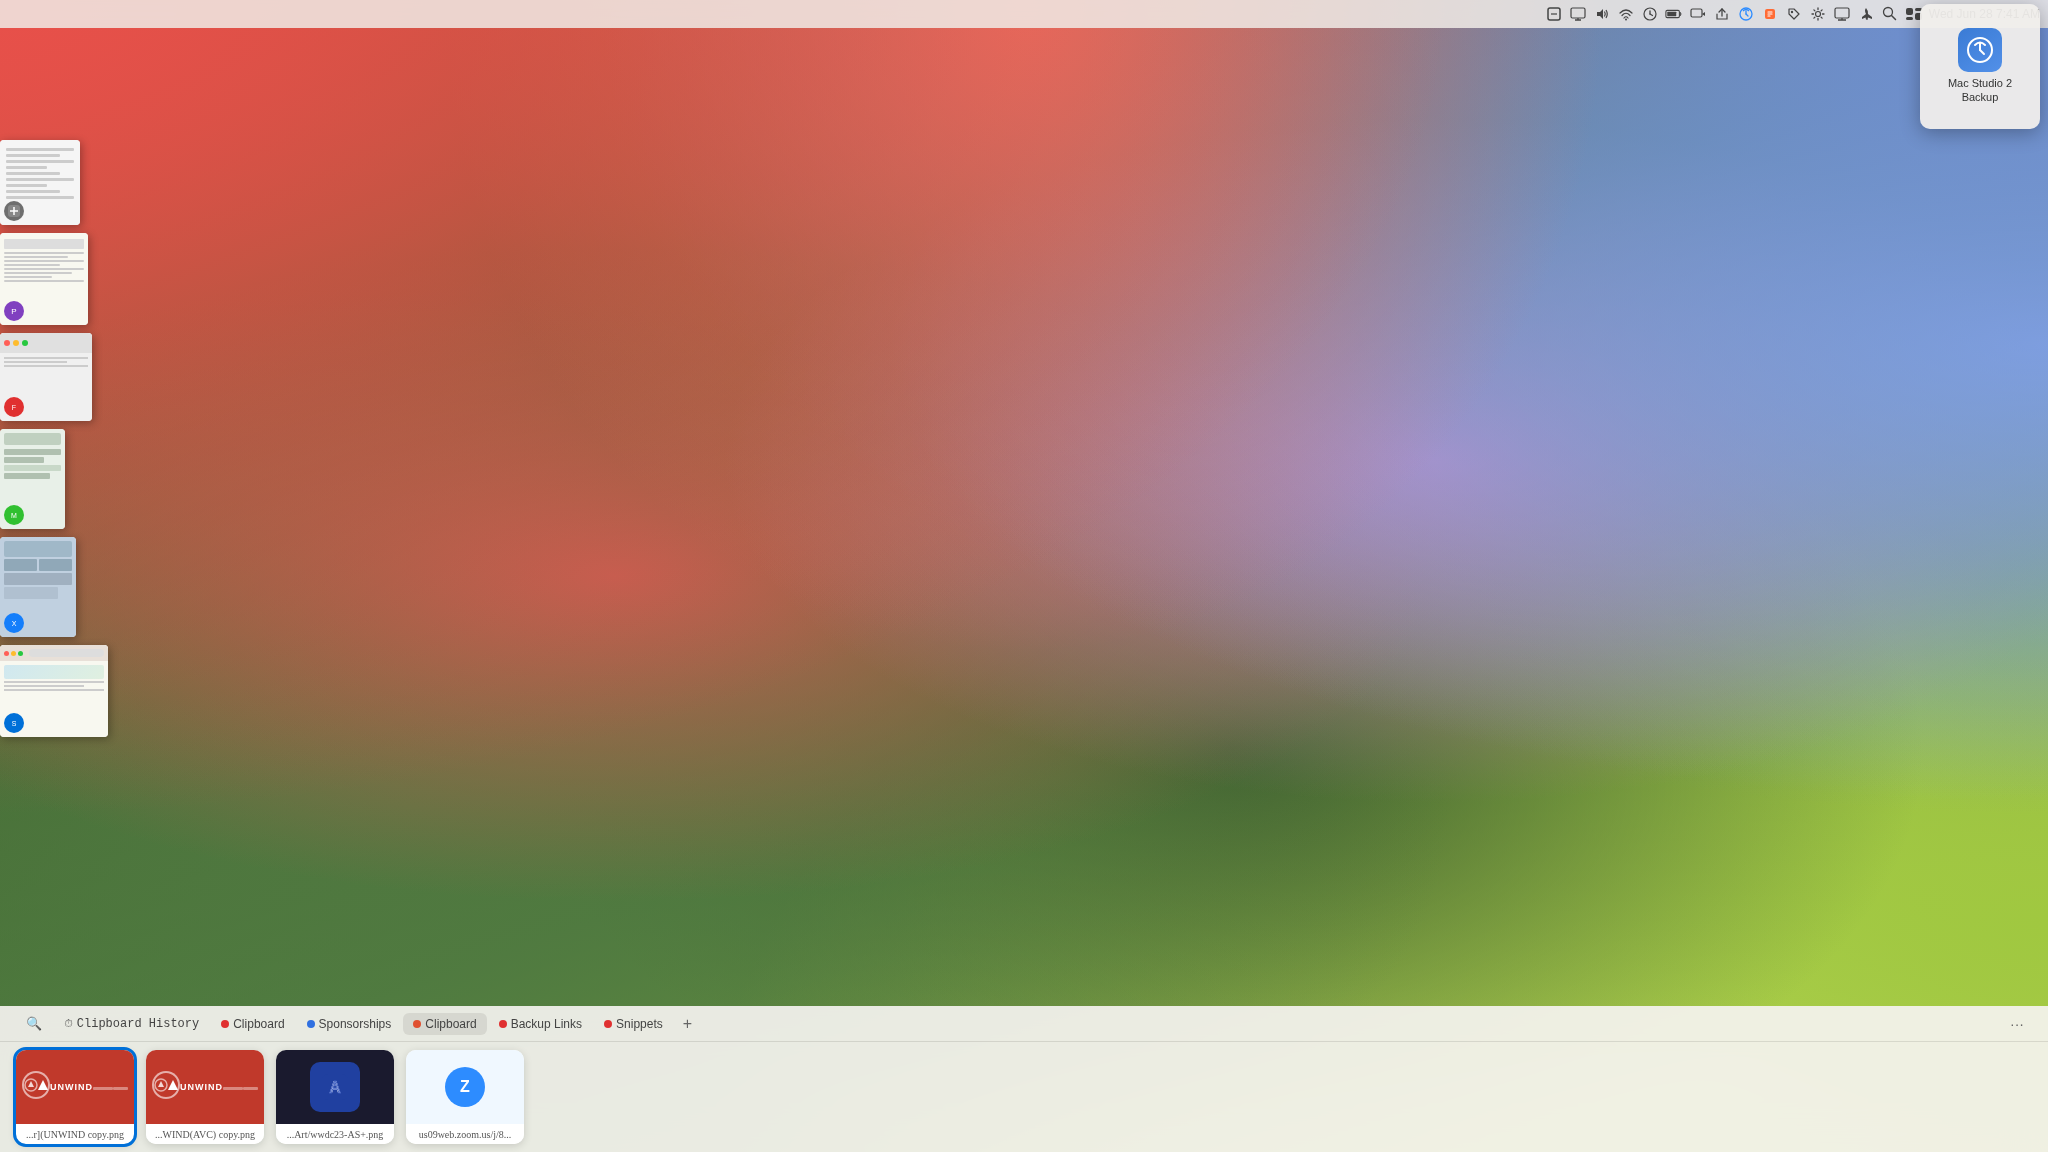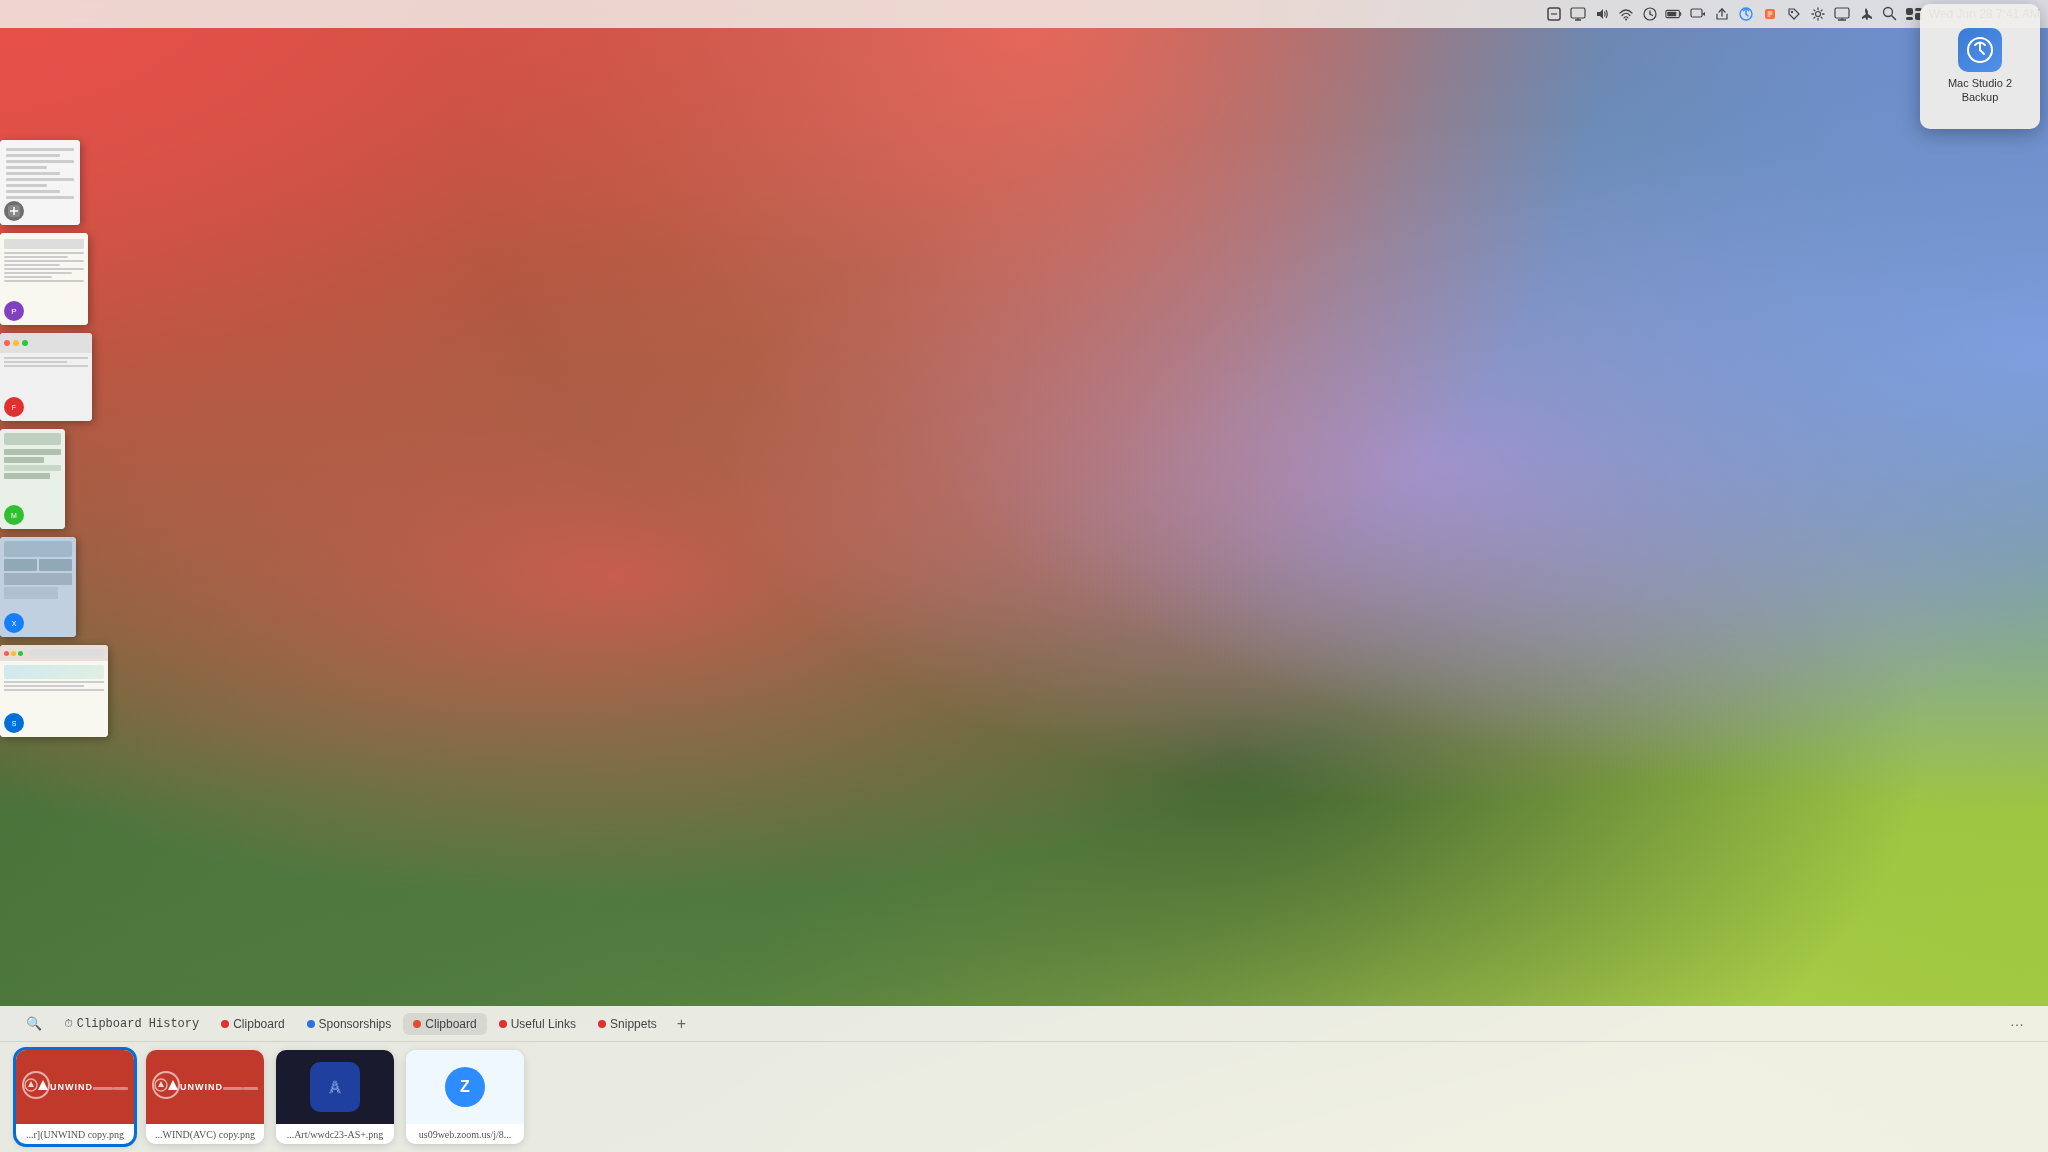--- a/index.html
+++ b/index.html
@@ -633,21 +633,21 @@
         <span>Sponsorships</span>
       </div>
 
       <div class="tab-item active">
         <span class="tab-dot" style="background:#e05030;"></span>
         <span>Clipboard</span>
       </div>
 
       <div class="tab-item">
         <span class="tab-dot" style="background:#e03030;"></span>
-        <span>Useful Links</span>
+        <span>Backup Links</span>
       </div>
 
       <div class="tab-item">
         <span class="tab-dot" style="background:#e03030;"></span>
         <span>Snippets</span>
       </div>
 
       <div class="tab-add">+</div>
 
       <div class="tab-more">···</div>

